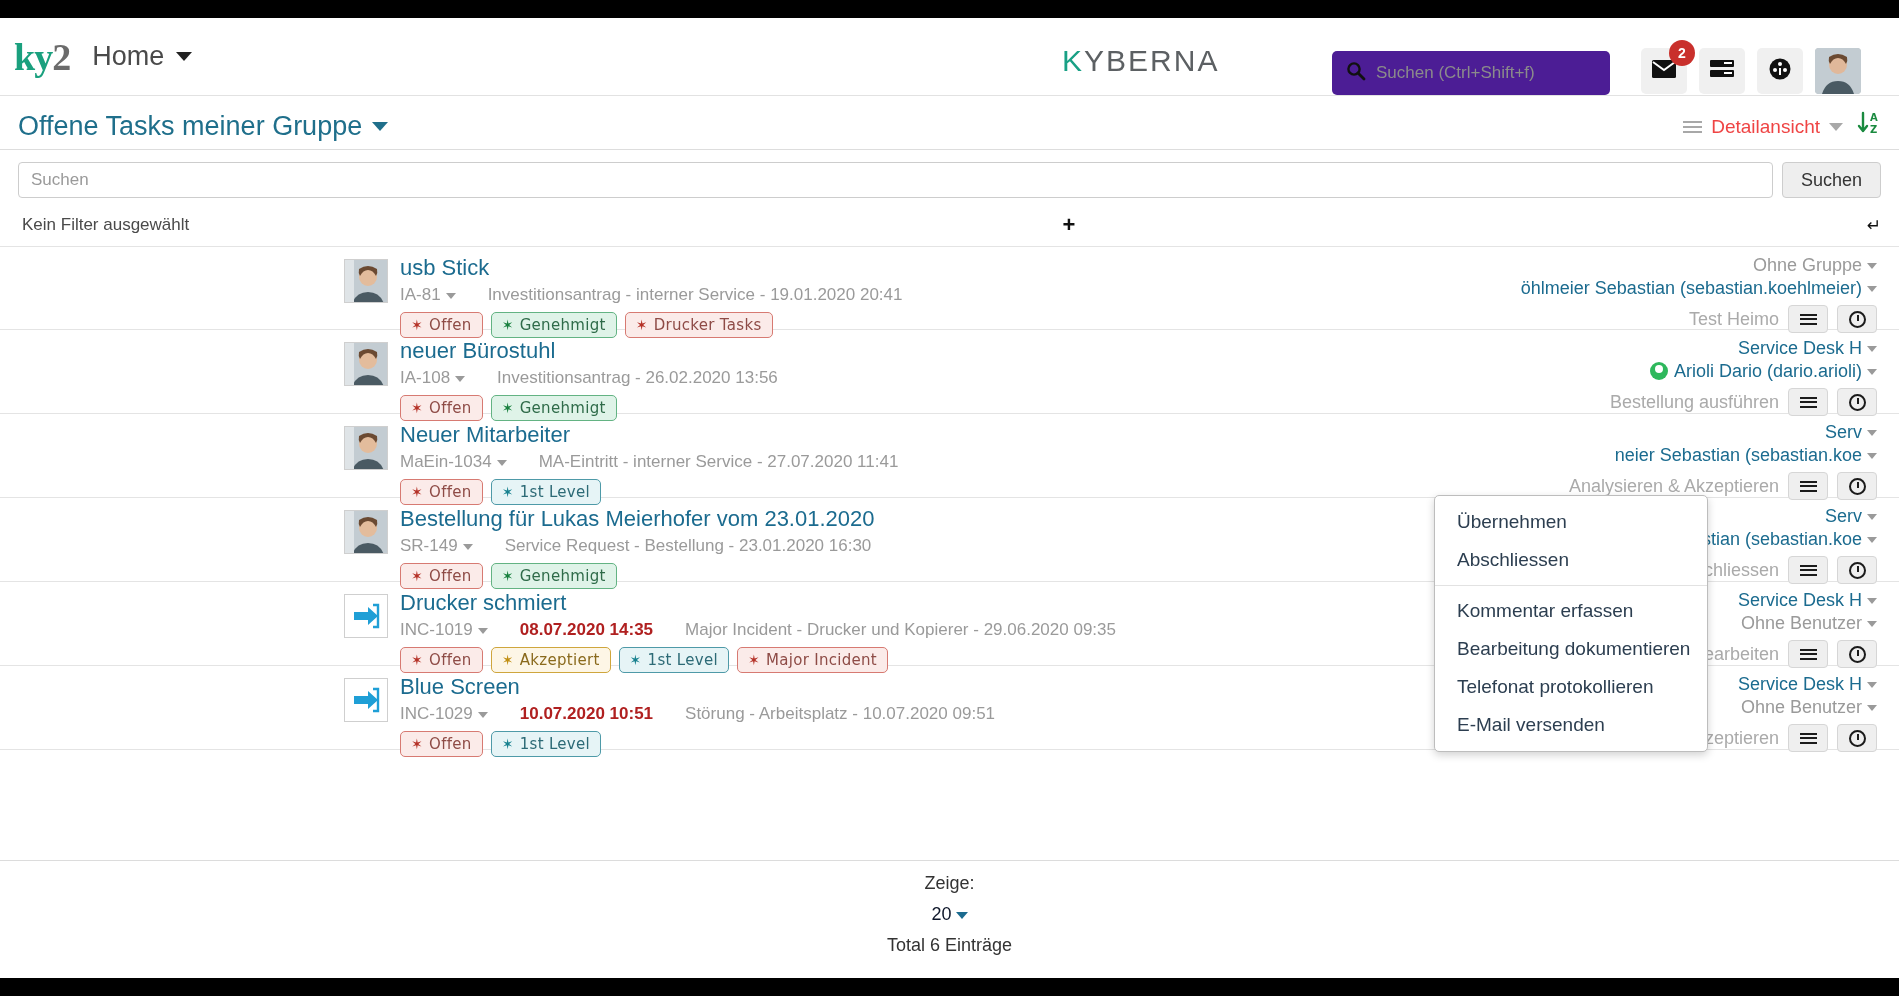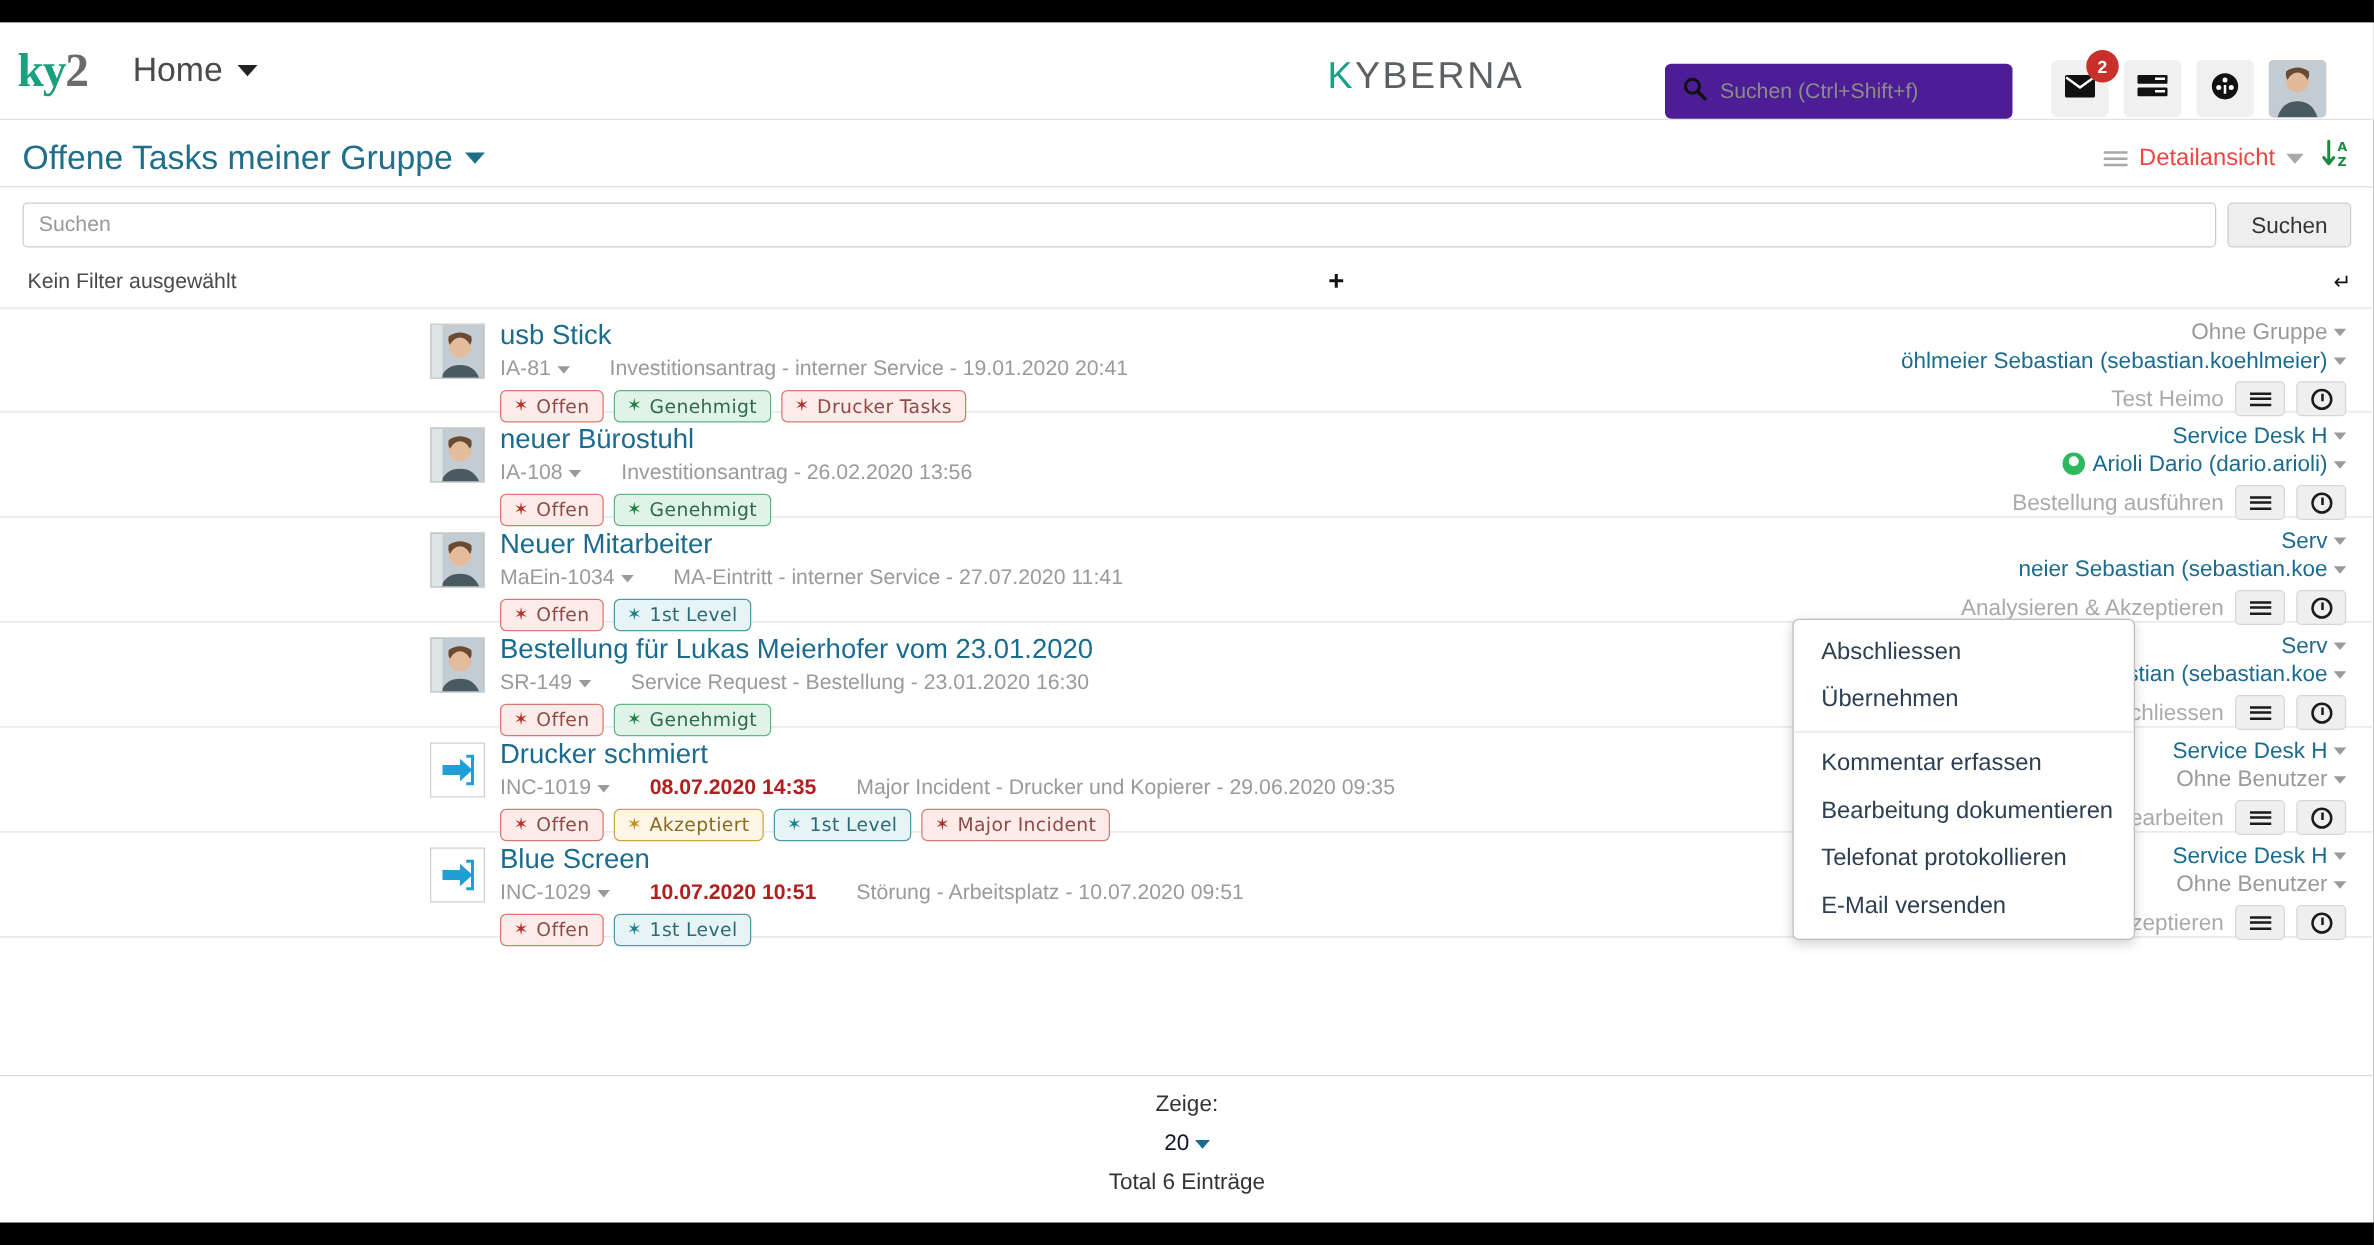--- a/index.html
+++ b/index.html
@@ -30,21 +30,21 @@
     margin-left: 14px;
     font-size: 38px;
     font-weight: bold;
     letter-spacing: -1px;
     font-family: Liberation Serif, serif;
     line-height: 1;
   }
   .logo-ky { color: #1aa07e; }
   .logo-2 { color: #6b6b6b; }
   .home-label {
-    margin-left: 36px;
+    margin-left: 22px;
     font-size: 27px;
     color: #4a4a4a;
     font-weight: 400;
   }
   .caret-dark {
     margin-left: 12px;
     display: inline-block;
     width: 0; height: 0;
     border-left: 8px solid transparent;
     border-right: 8px solid transparent;
@@ -774,22 +774,22 @@
             </span>
             <span class="act-btn">
               <span class="clock"></span>
             </span>
           </div>
         </div>
       </div>
     </div>
 
   <div class="popup" id="context-menu">
+      <div class="popup-item">Übernehmen</div>
       <div class="popup-item">Abschliessen</div>
-      <div class="popup-item">Übernehmen</div>
       <div class="popup-sep"></div>
       <div class="popup-item">Kommentar erfassen</div>
       <div class="popup-item">Bearbeitung dokumentieren</div>
       <div class="popup-item">Telefonat protokollieren</div>
       <div class="popup-item">E-Mail versenden</div>
     </div>
 
   <div class="footer">
     <span>Zeige:</span>
     <span class="link"><span>20</span><span class="cv"></span></span>

